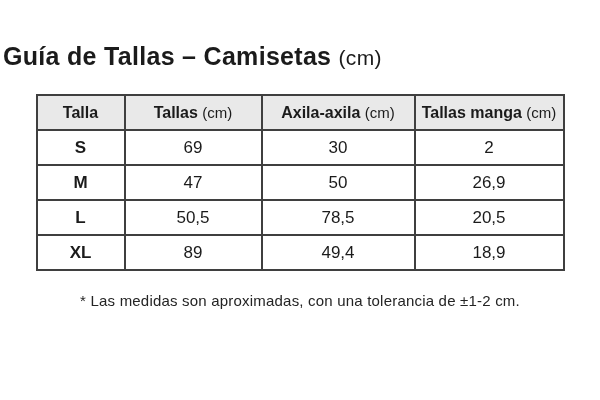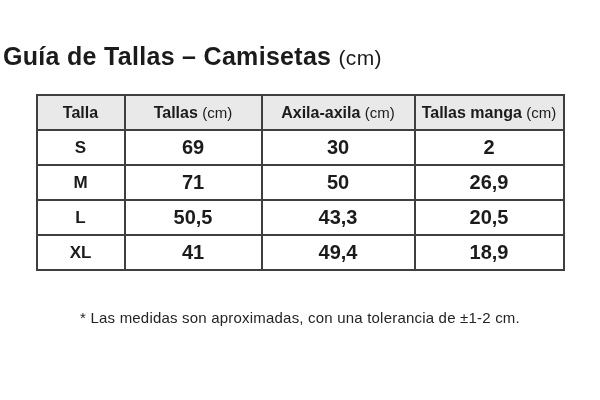--- a/index.html
+++ b/index.html
@@ -53,30 +53,30 @@
     font-size: 16px;
     font-weight: 700;
     color: #1b1b1b;
   }
   .size-table th .hdr-unit {
     font-weight: 400;
     font-size: 15px;
   }
   .size-table td {
     background: #ffffff;
-    font-size: 20px;
-    font-weight: 700;
+    font-size: 17px;
+    font-weight: 400;
     color: #1b1b1b;
   }
   .size-table td.size-cell {
     font-weight: 700;
     font-size: 17px;
   }
   .footnote {
-    margin: 17px;
+    margin: 0;
     padding-top: 21px;
     text-align: center;
     font-size: 15px;
     color: #242424;
     letter-spacing: 0.2px;
   }
   col.c-talla { width: 88px; }
   col.c-largo { width: 137px; }
   col.c-axila { width: 153px; }
   col.c-manga { width: 149px; }
@@ -105,33 +105,33 @@
     </thead>
     <tbody>
       <tr>
         <td class="size-cell">S</td>
         <td>69</td>
         <td>30</td>
         <td>2</td>
       </tr>
       <tr>
         <td class="size-cell">M</td>
-        <td>71</td>
+        <td>47</td>
         <td>50</td>
         <td>26,9</td>
       </tr>
       <tr>
         <td class="size-cell">L</td>
         <td>50,5</td>
-        <td>43,3</td>
+        <td>78,5</td>
         <td>20,5</td>
       </tr>
       <tr>
         <td class="size-cell">XL</td>
-        <td>41</td>
+        <td>89</td>
         <td>49,4</td>
         <td>18,9</td>
       </tr>
     </tbody>
   </table>
 
   <p class="footnote">* Las medidas son aproximadas, con una tolerancia de ±1-2 cm.</p>
 
 </div>
 

